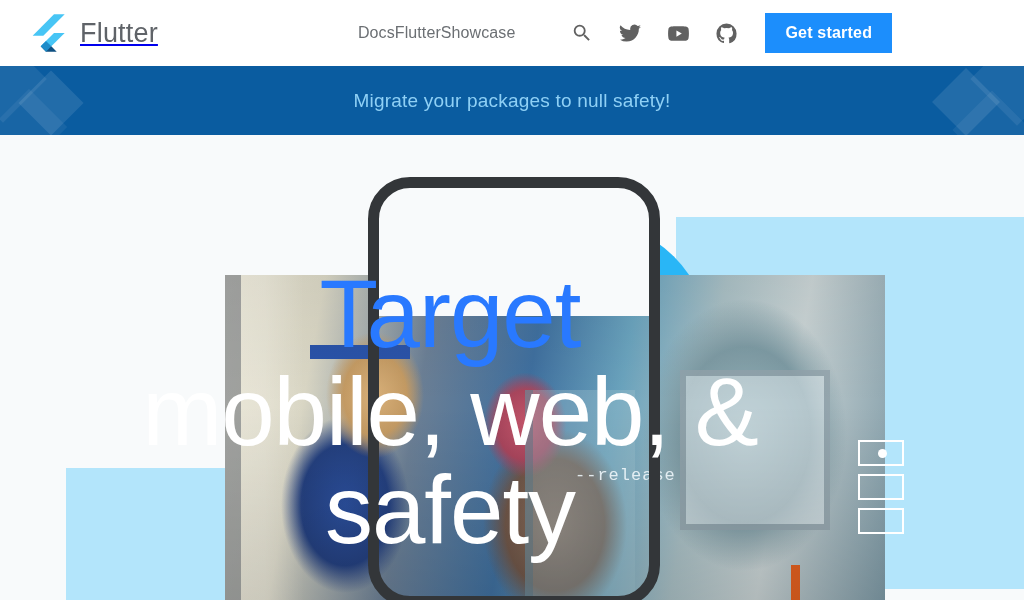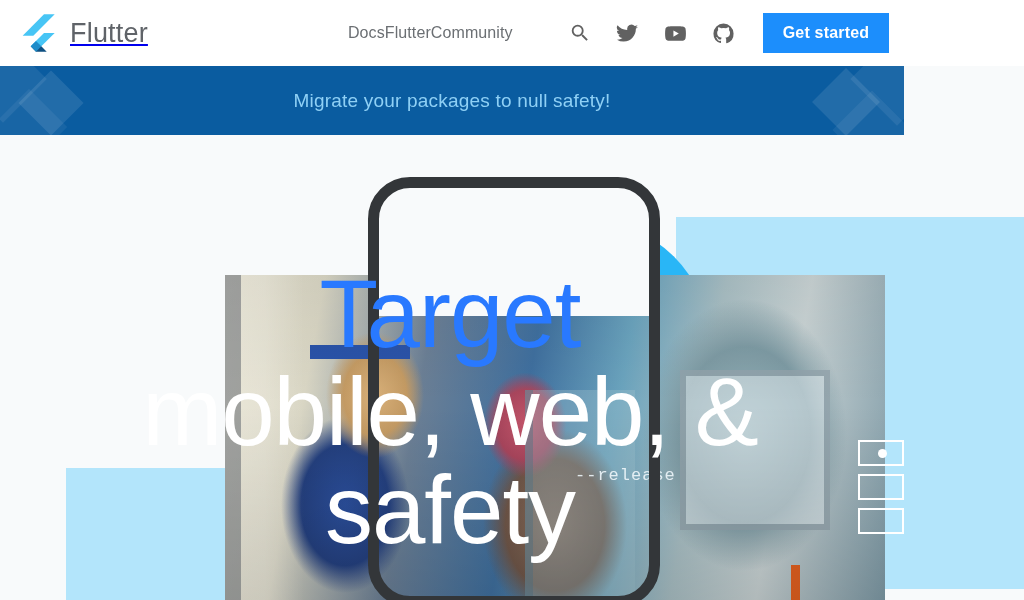--- a/index.html
+++ b/index.html
@@ -10,20 +10,21 @@
     background: #f8fafb;
   }
 
   
   .header {
     position: absolute; top: 0; left: 0;
     width: 1024px; height: 66px;
     background: #ffffff;
     display: flex; align-items: center;
     z-index: 50;
+    padding-left: 10px;
   }
   .brand { display: flex; align-items: center; margin-left: 20px; }
   .brand-logo { width: 40px; height: 40px; }
   .brand-name {
     font-size: 27px; color: #5f6368; margin-left: 10px;
     letter-spacing: .2px; font-weight: 400;
   }
   .nav-links {
     display: flex; align-items: center; 
     margin-left: 200px;
@@ -42,21 +43,21 @@
   .get-started {
     margin-left: 26px; background: #1c8efc; color: #fff;
     font-size: 16px; font-weight: bold; border: none;
     padding: 0 20px; height: 40px; line-height: 40px;
     cursor: pointer; letter-spacing: .2px;
   }
 
   
   .banner {
     position: absolute; top: 66px; left: 0;
-    width: 904px; height: 69px;
+    width: 1024px; height: 69px;
     background: #0a5ca0;
     overflow: hidden;
     display: flex; align-items: center; justify-content: center;
   }
   .banner-text {
     font-size: 19px; color: #8fd0f5; text-decoration: none;
     letter-spacing: .2px; position: relative; z-index: 3;
   }
   .deco-l1, .deco-l2, .deco-r1, .deco-r2 {
     position: absolute; background: rgba(255,255,255,.075);
@@ -198,21 +199,21 @@
         <polygon points="10,50 26,50 34,58 18,58" fill="#0e4f81"></polygon>
         <polygon points="18,42 26,50 18,58 10,50" fill="#1f8cc9"></polygon>
       </svg>
     </span>
     <span class="brand-name">Flutter</span>
   </a>
 
   <nav class="nav-links">
     <a class="nav-link" href="#">Docs</a>
     <a class="nav-link" href="#">Flutter</a>
-    <a class="nav-link" href="#">Community</a>
+    <a class="nav-link" href="#">Showcase</a>
   </nav>
 
   <div class="nav-icons">
     <span class="icon-btn">
       <svg width="22" height="22" viewBox="0 0 24 24">
           <path d="M15.5 14h-.79l-.28-.27A6.47 6.47 0 0016 9.5 6.5 6.5 0 109.5 16c1.61 0 3.09-.59 4.23-1.57l.27.28v.79l5 4.99L20.49 19l-4.99-5zm-6 0A4.5 4.5 0 1114 9.5 4.49 4.49 0 019.5 14z"></path>
         </svg>
     </span>
     <span class="icon-btn">
       <svg width="23" height="23" viewBox="0 0 24 24">

